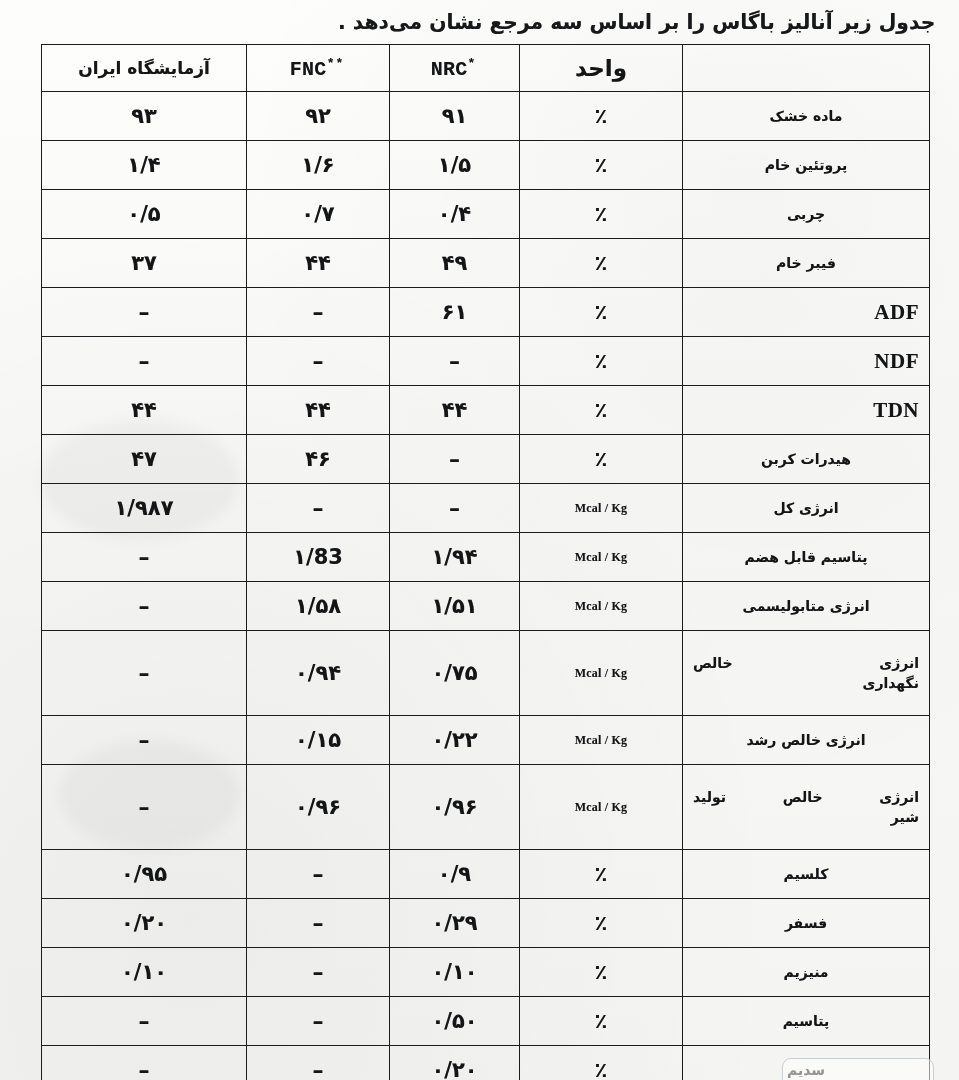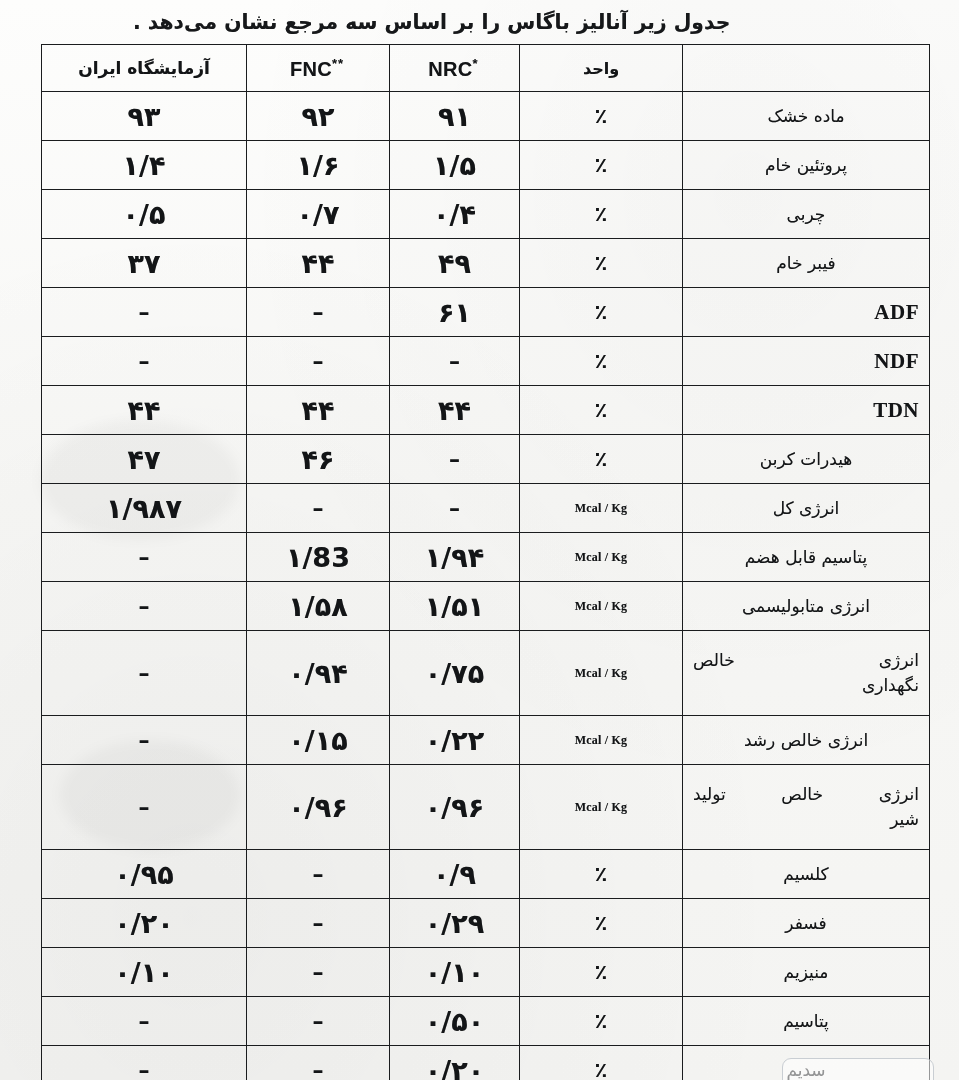--- a/index.html
+++ b/index.html
@@ -29,21 +29,21 @@
   }
 
   .title-row {
     position: absolute;
     top: 0;
     right: 0;
     left: 0;
     height: 44px;
     display: flex;
     align-items: center;
-    justify-content: flex-end;
+    justify-content: flex-start;
     padding-right: 24px;
     padding-left: 83px;
     direction: rtl;
     margin-left: 44px;
   }
   .doc-title {
     font-size: 20.5px;
     font-weight: 700;
     color: #16181a;
     letter-spacing: 0.1px;
@@ -88,44 +88,44 @@
   col.c-nrc   { width: 130px; }
   col.c-fnc   { width: 143px; }
   col.c-iran  { width: 205px; }
 
   thead th {
     height: 46px;
     font-size: 19px;
     font-weight: 600;
   }
   th.h-label { }
-  th.h-unit  { font-size: 16px; font-weight: 600; }
+  th.h-unit  { font-size: 23px; font-weight: 600; }
   th.h-ref   {
-    font-family: Liberation Sans, sans-serif;
+    font-family: Liberation Mono, monospace;
     font-size: 20px;
     font-weight: 600;
     letter-spacing: 0.3px;
     direction: ltr;
     margin-top: 8px;
   }
   th.h-iran  { font-size: 17px; font-weight: 600; }
   .sup-mark {
     font-size: 13px;
     vertical-align: super;
     margin-right: 2px;
     letter-spacing: 1px;
   }
 
   tbody td { height: 48px; font-size: 20px; }
   tbody tr.tall td { height: 84px; }
 
   td.label-cell {
     text-align: right;
-    font-size: 17px;
-    font-weight: 400;
+    font-size: 14px;
+    font-weight: 700;
     padding-right: 12px;
     line-height: 1.45;
     letter-spacing: 0.15px;
   }
   td.label-cell.latin {
     font-family: "Liberation Serif", "DejaVu Serif", serif;
     font-weight: 600;
     font-size: 21px;
     letter-spacing: 0.5px;
     direction: ltr;
@@ -150,21 +150,21 @@
     font-size: 12px;
     direction: ltr;
     letter-spacing: 0.2px;
   }
   td.unit-cell.pct {
     font-size: 21px;
     letter-spacing: 0;
   }
 
   td.num {
-    font-size: 27px;
+    font-size: 21px;
     font-weight: 600;
     letter-spacing: 0.6px;
   }
   td.num.dash { font-size: 22px; letter-spacing: 0; }
 
   
   td.faint { color: #7d8287; text-shadow: none; }
   td.faint2 { color: #9aa0a5; text-shadow: none; }
 
   

